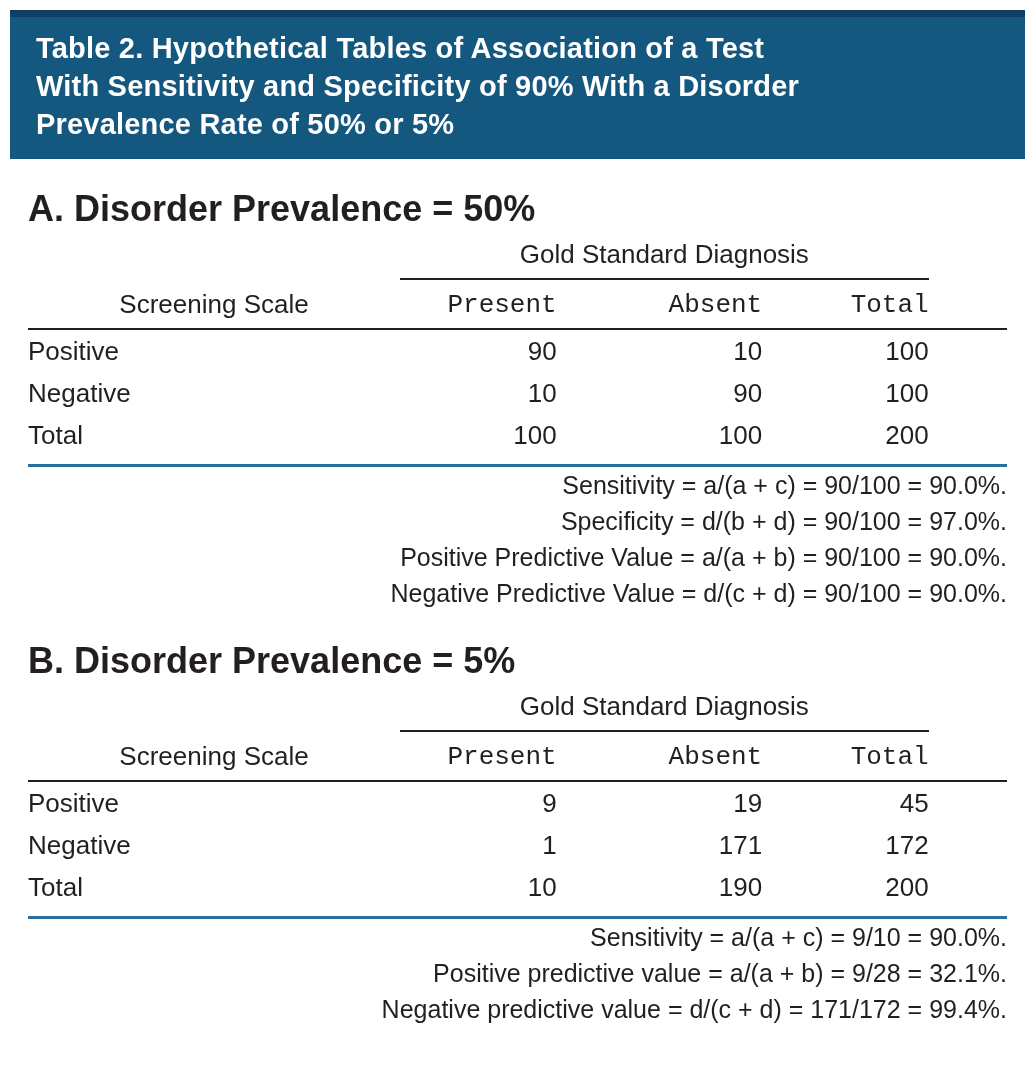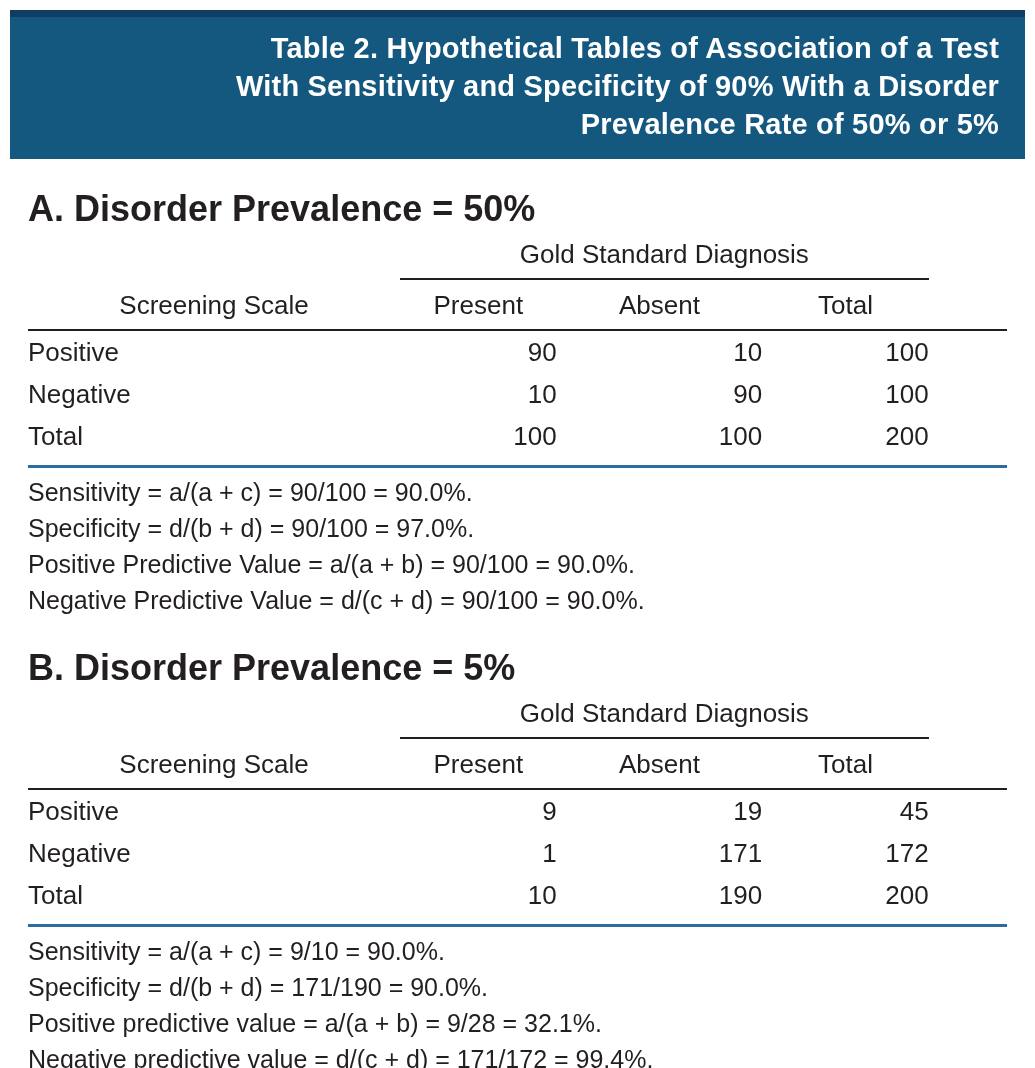--- a/index.html
+++ b/index.html
@@ -15,21 +15,20 @@
     border-top:7px solid #0F3E62;
     color:#ffffff;
     padding:12px 26px 16px 26px;
     box-sizing:border-box;
   }
   .title-line{
     font-size:29px;
     font-weight:bold;
     line-height:38px;
     letter-spacing:0.2px;
-    text-align:right;
   }
   .content{padding:0 18px;}
   .section-heading{
     font-size:36px;
     font-weight:bold;
     margin:34px 0 12px 0;
     line-height:32px;
   }
   table.assoc-table{
     width:100%;
@@ -49,30 +48,30 @@
     padding:2px 0 8px 0;
     border-bottom:2px solid #231F20;
   }
   .no-border{border:none;}
   .head-row th,.head-row td{
     border-bottom:2px solid #231F20;
     padding:10px 0 8px 0;
     vertical-align:bottom;
   }
   .label-head{text-align:center;}
-  .num-head{text-align:center;}
+  .num-head{text-align:right;font-family:Liberation Mono, monospace;}
   tbody td{padding:6px 0 5px 0;}
   .row-label{text-align:left;}
   .num{text-align:right;}
   .blue-rule{
     height:3px;
     background:#2B6E9E;
     margin-top:8px;
   }
-  .footnotes{margin-top:6px;}
+  .footnotes{margin-top:0;text-align:right;}
   .footnote{
     font-size:25px;
     line-height:36px;
     margin:0;
   }
 </style>
 </head>
 <body>
 
 <div class="page">
@@ -192,20 +191,19 @@
             <td class="num">200</td>
             <td></td>
           </tr>
         </tbody>
       </table>
 
       <div class="blue-rule"></div>
 
       <div class="footnotes">
         <p class="footnote">Sensitivity = a/(a + c) = 9/10 = 90.0%.</p>
-        <p class="footnote">Specificity = d/(b + d) = 171/190 = 90.0%.</p>
         <p class="footnote">Positive predictive value = a/(a + b) = 9/28 = 32.1%.</p>
         <p class="footnote">Negative predictive value = d/(c + d) = 171/172 = 99.4%.</p>
       </div>
     </section>
 
   </div>
 </div>
 
 </body></html>

